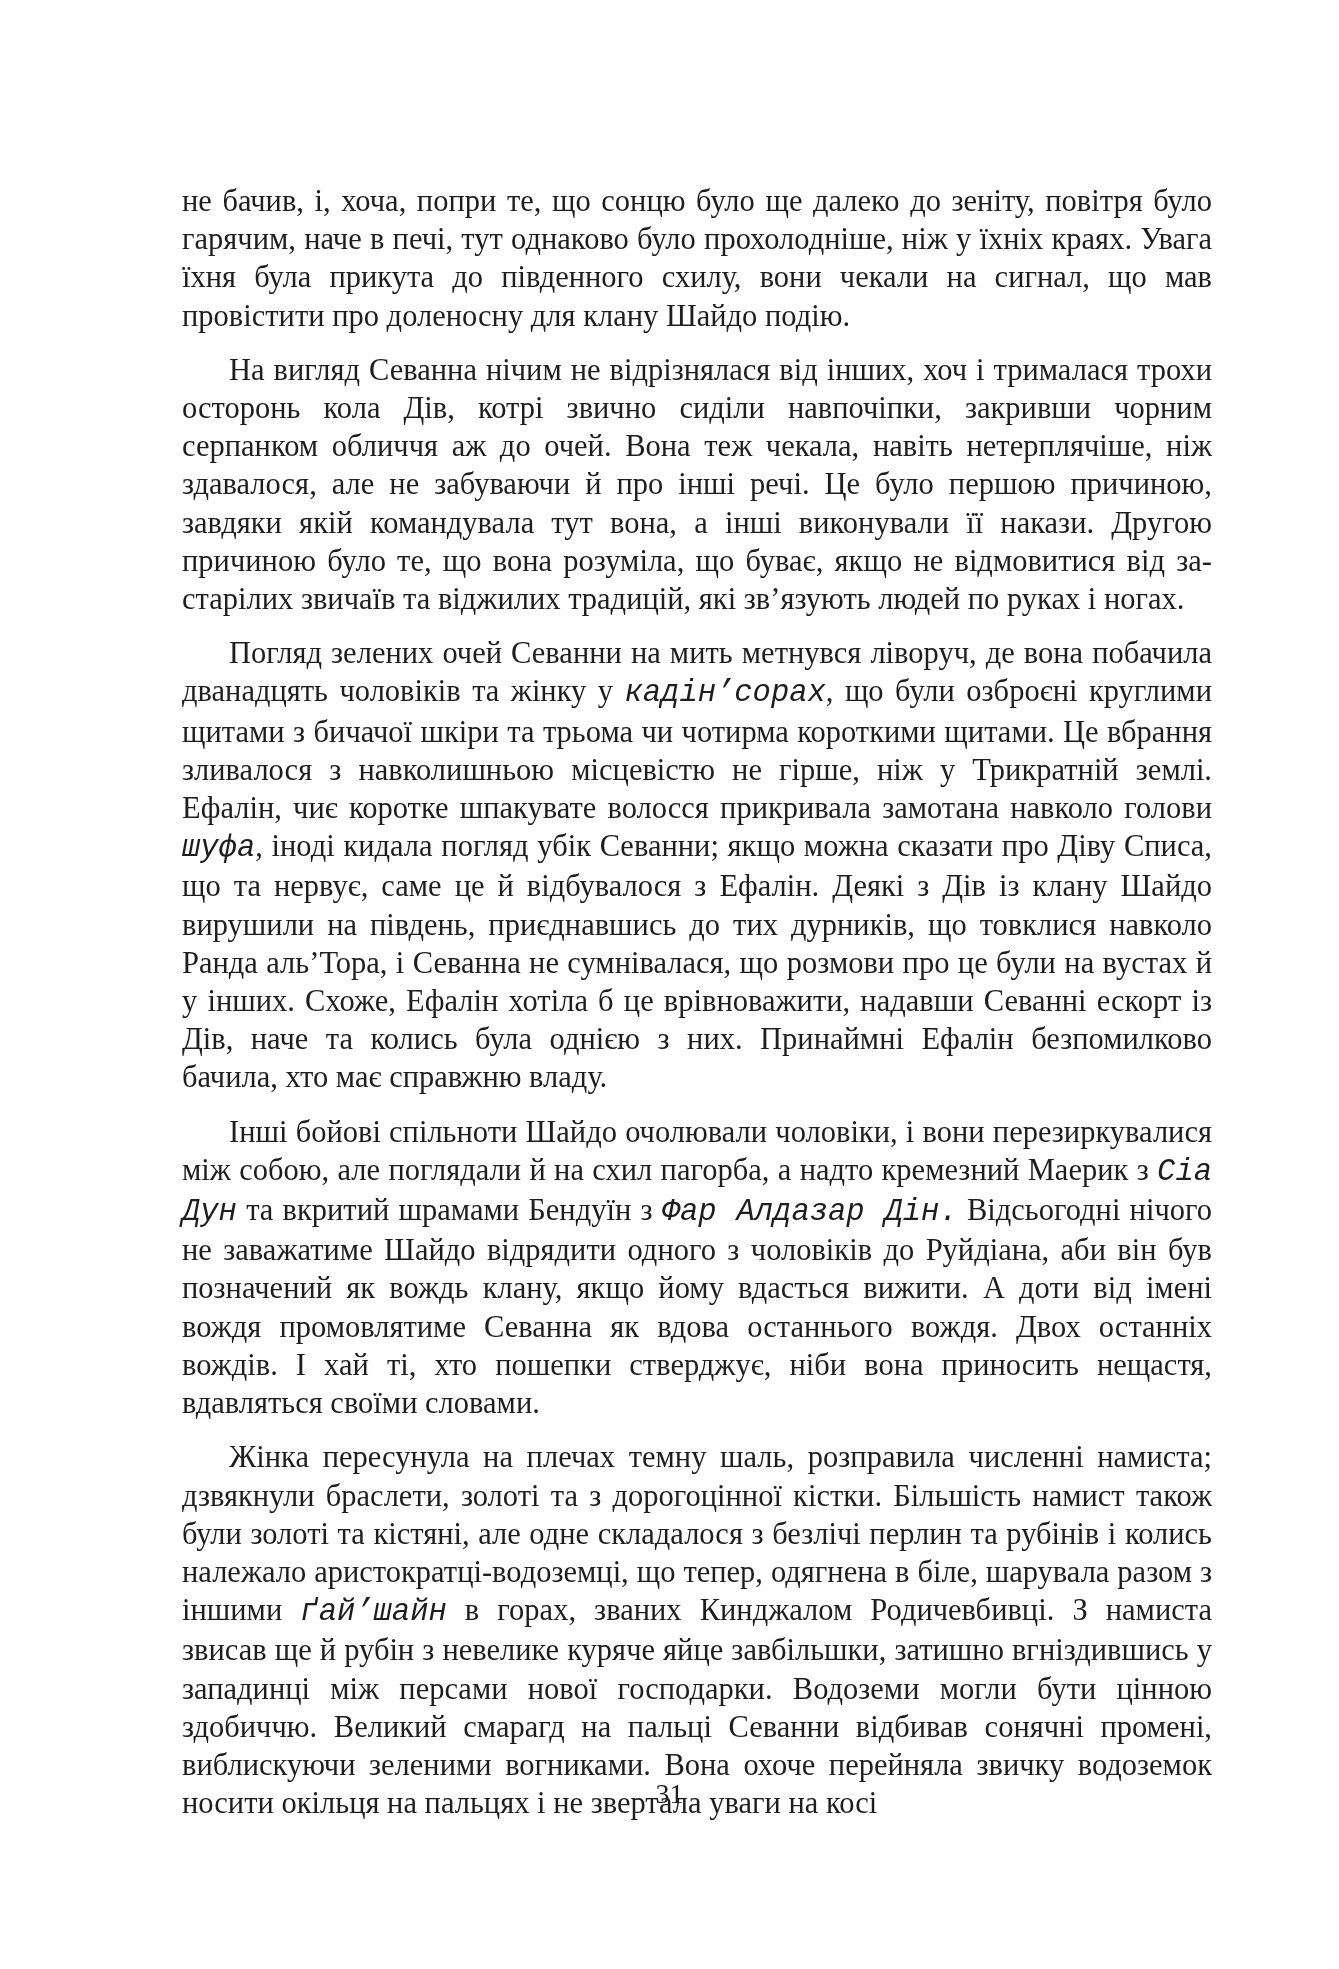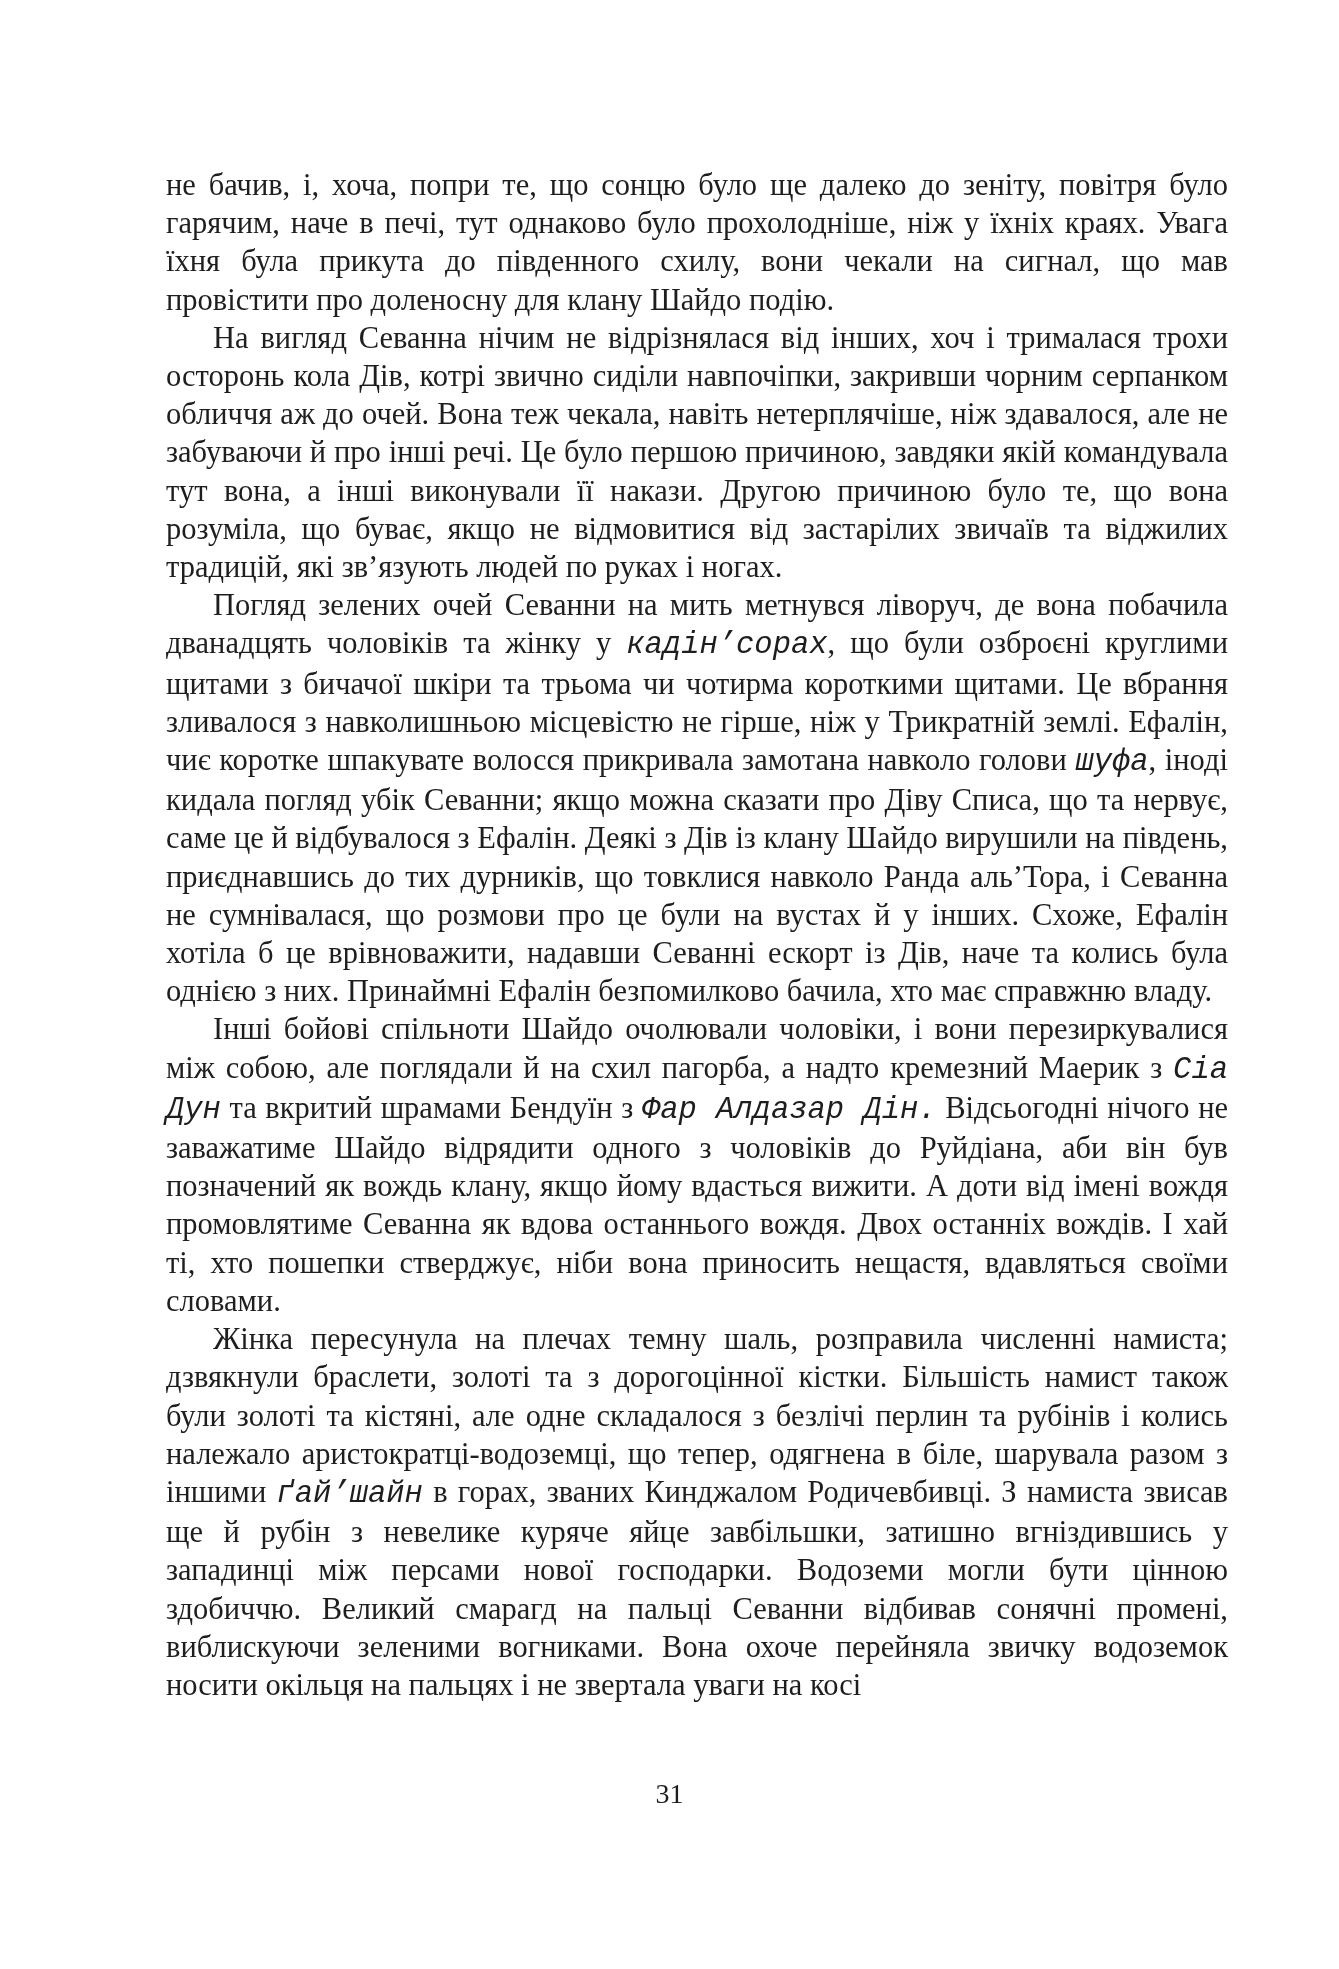--- a/index.html
+++ b/index.html
@@ -12,21 +12,21 @@
     left: 166px;
     top: 166px;
     width: 1062px;
     font-family: "Liberation Serif", "DejaVu Serif", serif;
     font-size: 30.5px;
     line-height: 38.2px;
     color: #1e1e1e;
     text-align: justify;
     hyphens: manual;
   }
-  .para { margin: 0; text-indent: 47px; }
+  .para { margin: 16px; text-indent: 47px; }
   .para.cont { text-indent: 0; }
   .para .it { font-style: italic; font-family: Liberation Mono, monospace; }
   .page-number {
     position: absolute;
     left: 0; width: 1339px;
     top: 1778px;
     text-align: center;
     font-family: "Liberation Serif", "DejaVu Serif", serif;
     font-size: 28px;
     color: #1e1e1e;

